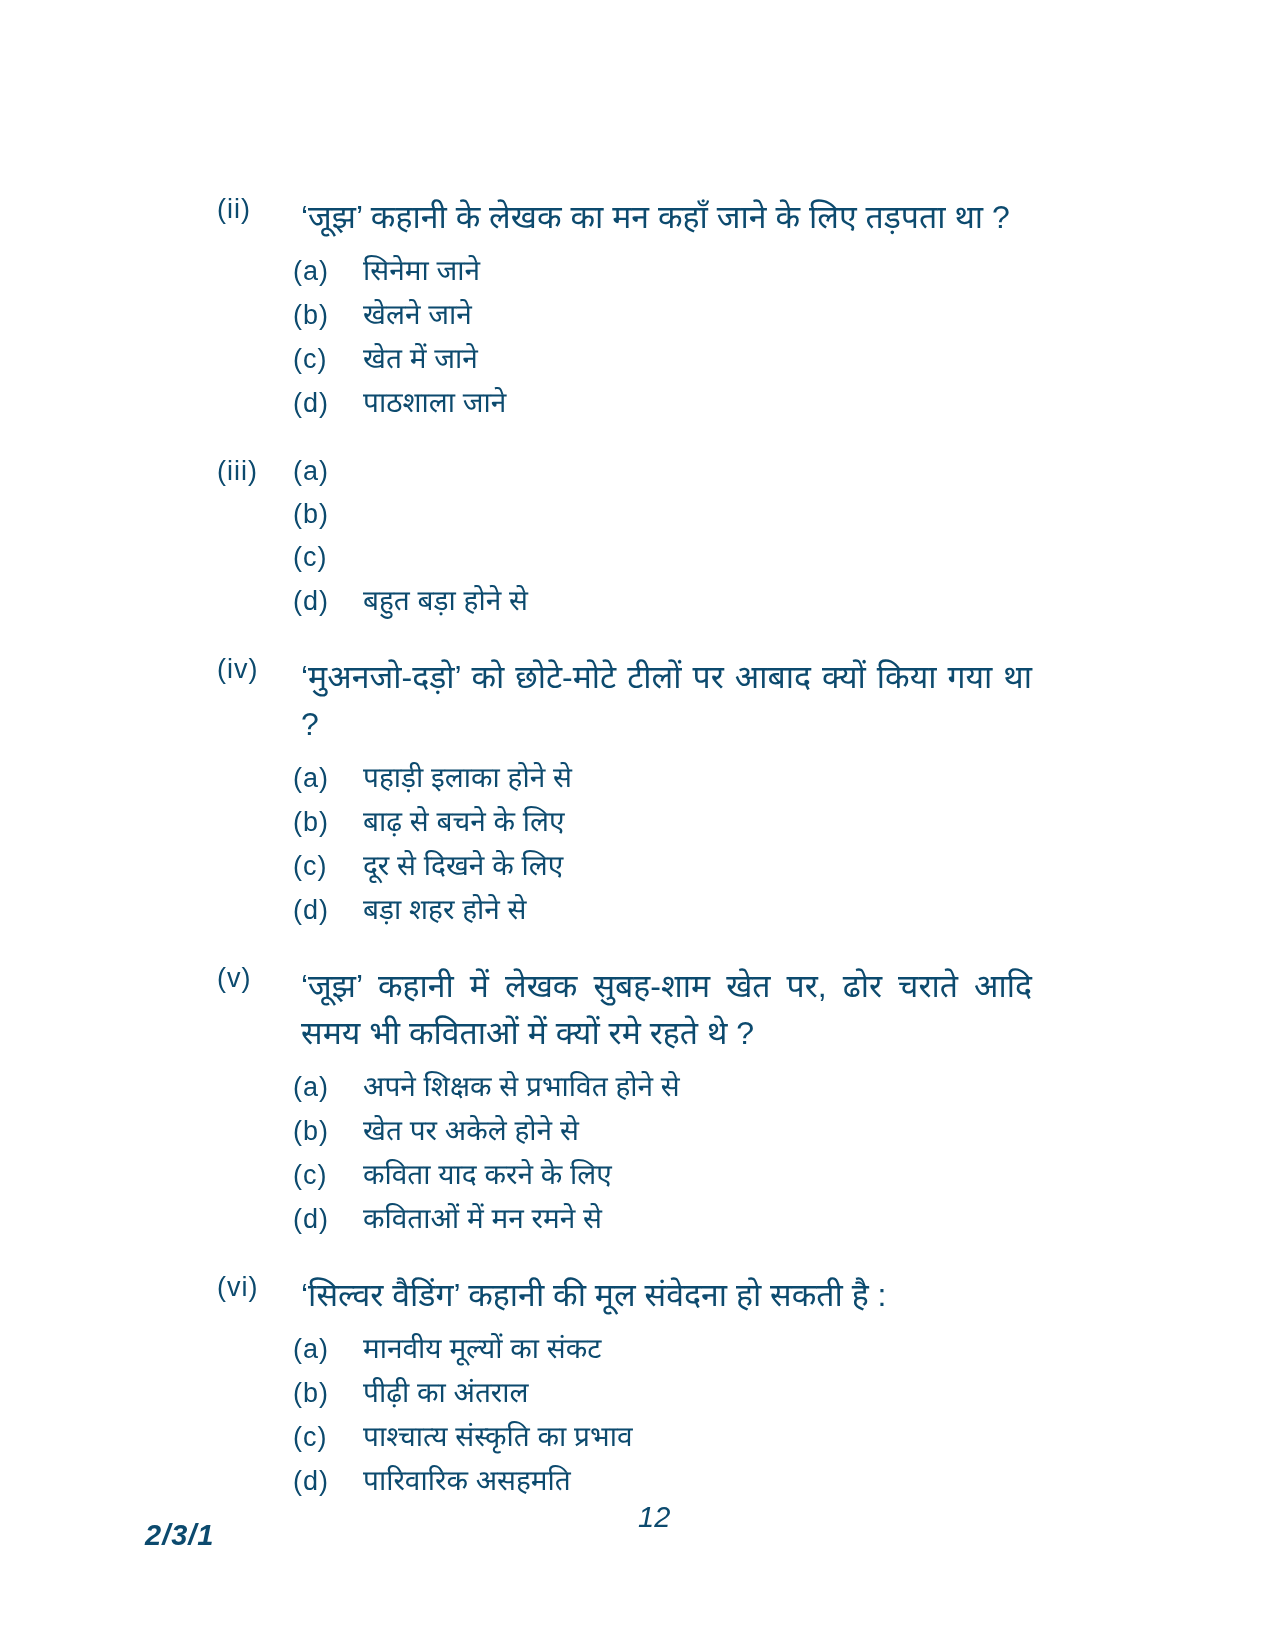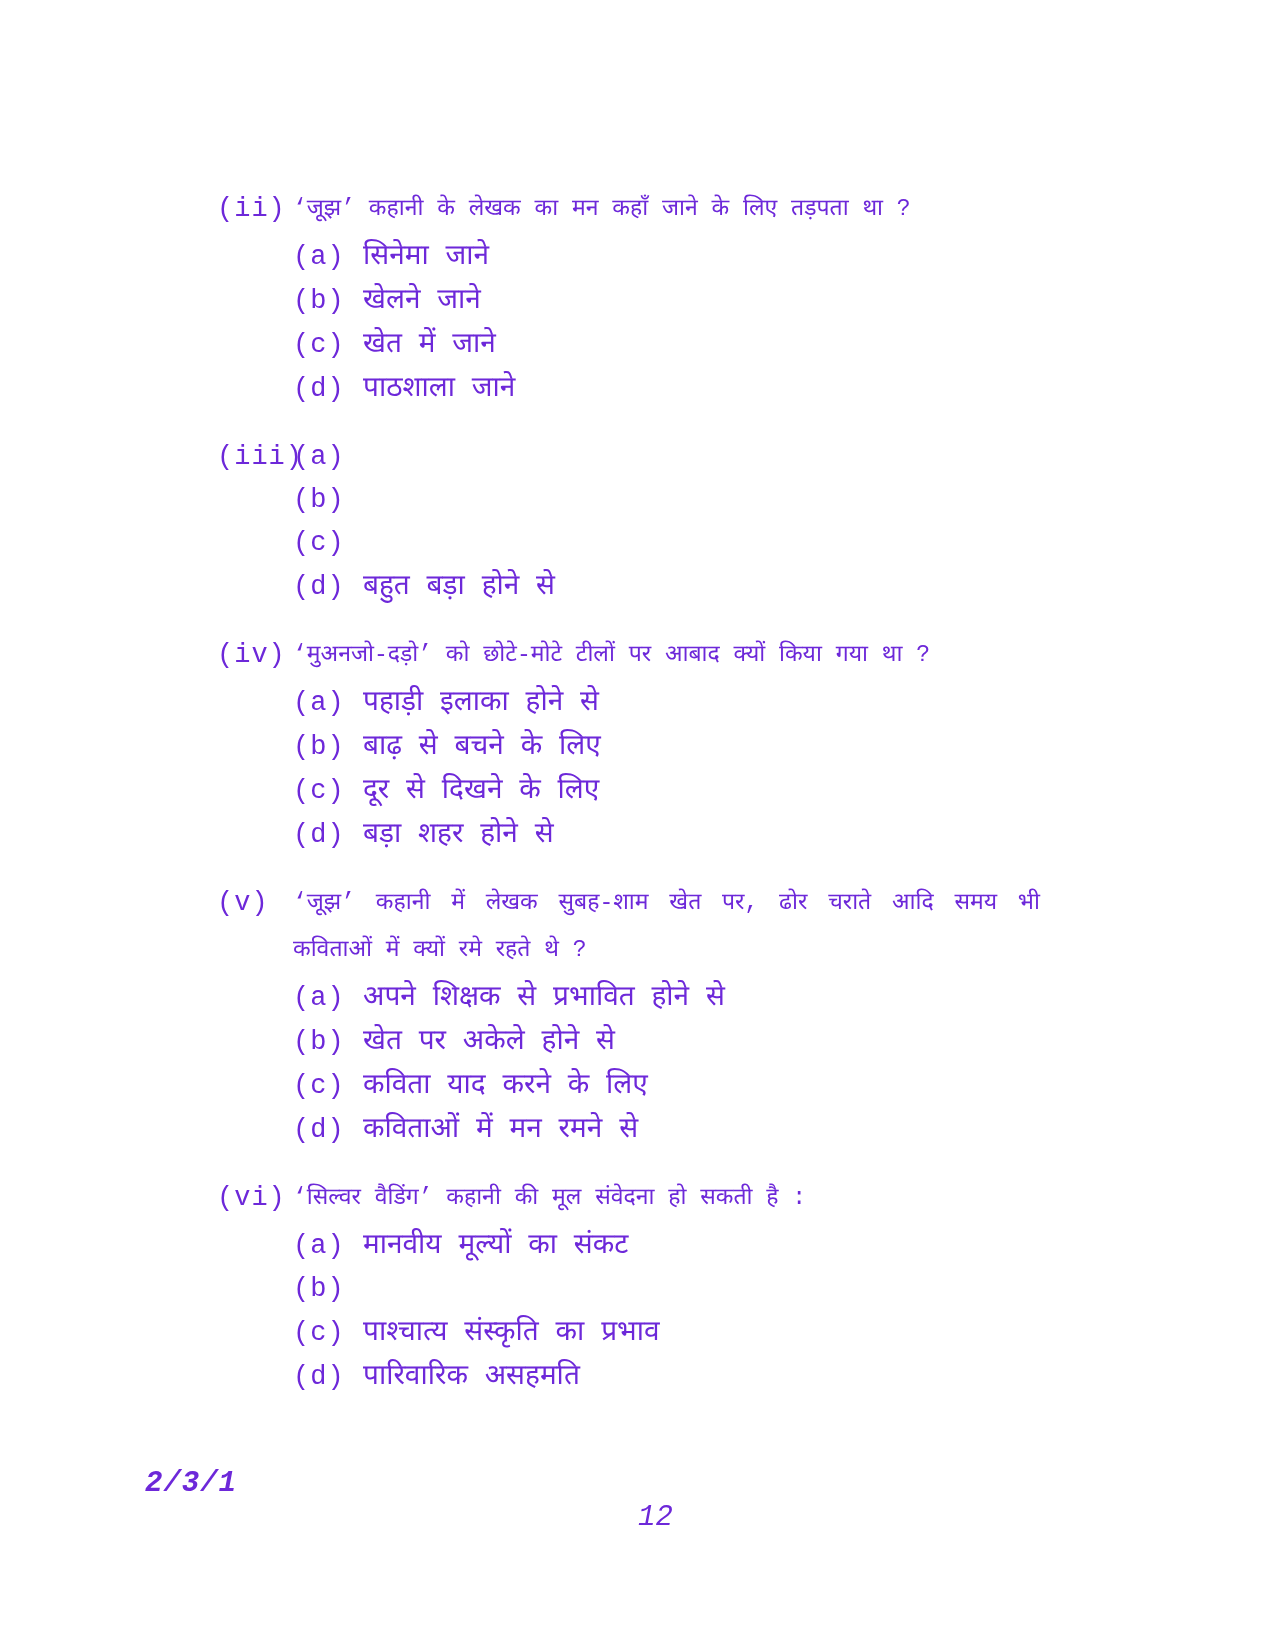--- a/index.html
+++ b/index.html
@@ -1,44 +1,44 @@
 <!DOCTYPE html>
 <html><head>
 <meta charset="utf-8">
 <style>
   html, body { margin: 0; padding: 0; background: #ffffff; }
   .page {
     position: relative;
     width: 1176px;
     height: 1651px;
     background: #ffffff;
-    color: #6d28d9;
-    font-family: Liberation Mono, monospace;
+    color: #0c4a6e;
+    font-family: Liberation Sans, sans-serif;
     overflow: hidden;
   }
   .content {
     position: absolute;
     top: 186px;
     left: 217px;
     width: 823px;
   }
   .question {
     display: grid;
     grid-template-columns: 76px 1fr;
     align-items: start;
   }
   .question + .question { margin-top: 23px; }
   .q-num {
     font-size: 27px;
     line-height: 47px;
     letter-spacing: 1px;
   }
   .q-text {
-    margin: 0;
-    font-size: 23px;
+    margin: 8px;
+    font-size: 32px;
     line-height: 47px;
     text-align: justify;
     text-justify: inter-word;
   }
   .options { margin-top: 2px; }
   .option {
     display: flex;
     align-items: baseline;
     font-size: 28px;
     line-height: 43px;
@@ -46,21 +46,21 @@
   .opt-label {
     flex: 0 0 70px;
     width: 70px;
     font-size: 27px;
     letter-spacing: 1px;
   }
   .opt-text { flex: 1 1 auto; }
   .footer-code {
     position: absolute;
     left: 145px;
-    top: 1467px;
+    top: 1519px;
     font-size: 29px;
     font-style: italic;
     font-weight: bold;
     letter-spacing: 1px;
   }
   .footer-page {
     position: absolute;
     left: 638px;
     top: 1501px;
     font-size: 29px;
@@ -174,20 +174,21 @@
       <div class="q-num">(vi)</div>
       <div>
         <p class="q-text">‘सिल्वर वैडिंग’ कहानी की मूल संवेदना हो सकती है :</p>
         <div class="options">
           <div class="option">
             <span class="opt-label">(a)</span>
             <span class="opt-text">मानवीय मूल्यों का संकट</span>
           </div>
           <div class="option">
             <span class="opt-label">(b)</span>
+            <span class="opt-text">पीढ़ी का अंतराल</span>
           </div>
           <div class="option">
             <span class="opt-label">(c)</span>
             <span class="opt-text">पाश्चात्य संस्कृति का प्रभाव</span>
           </div>
           <div class="option">
             <span class="opt-label">(d)</span>
             <span class="opt-text">पारिवारिक असहमति</span>
           </div>
         </div>

